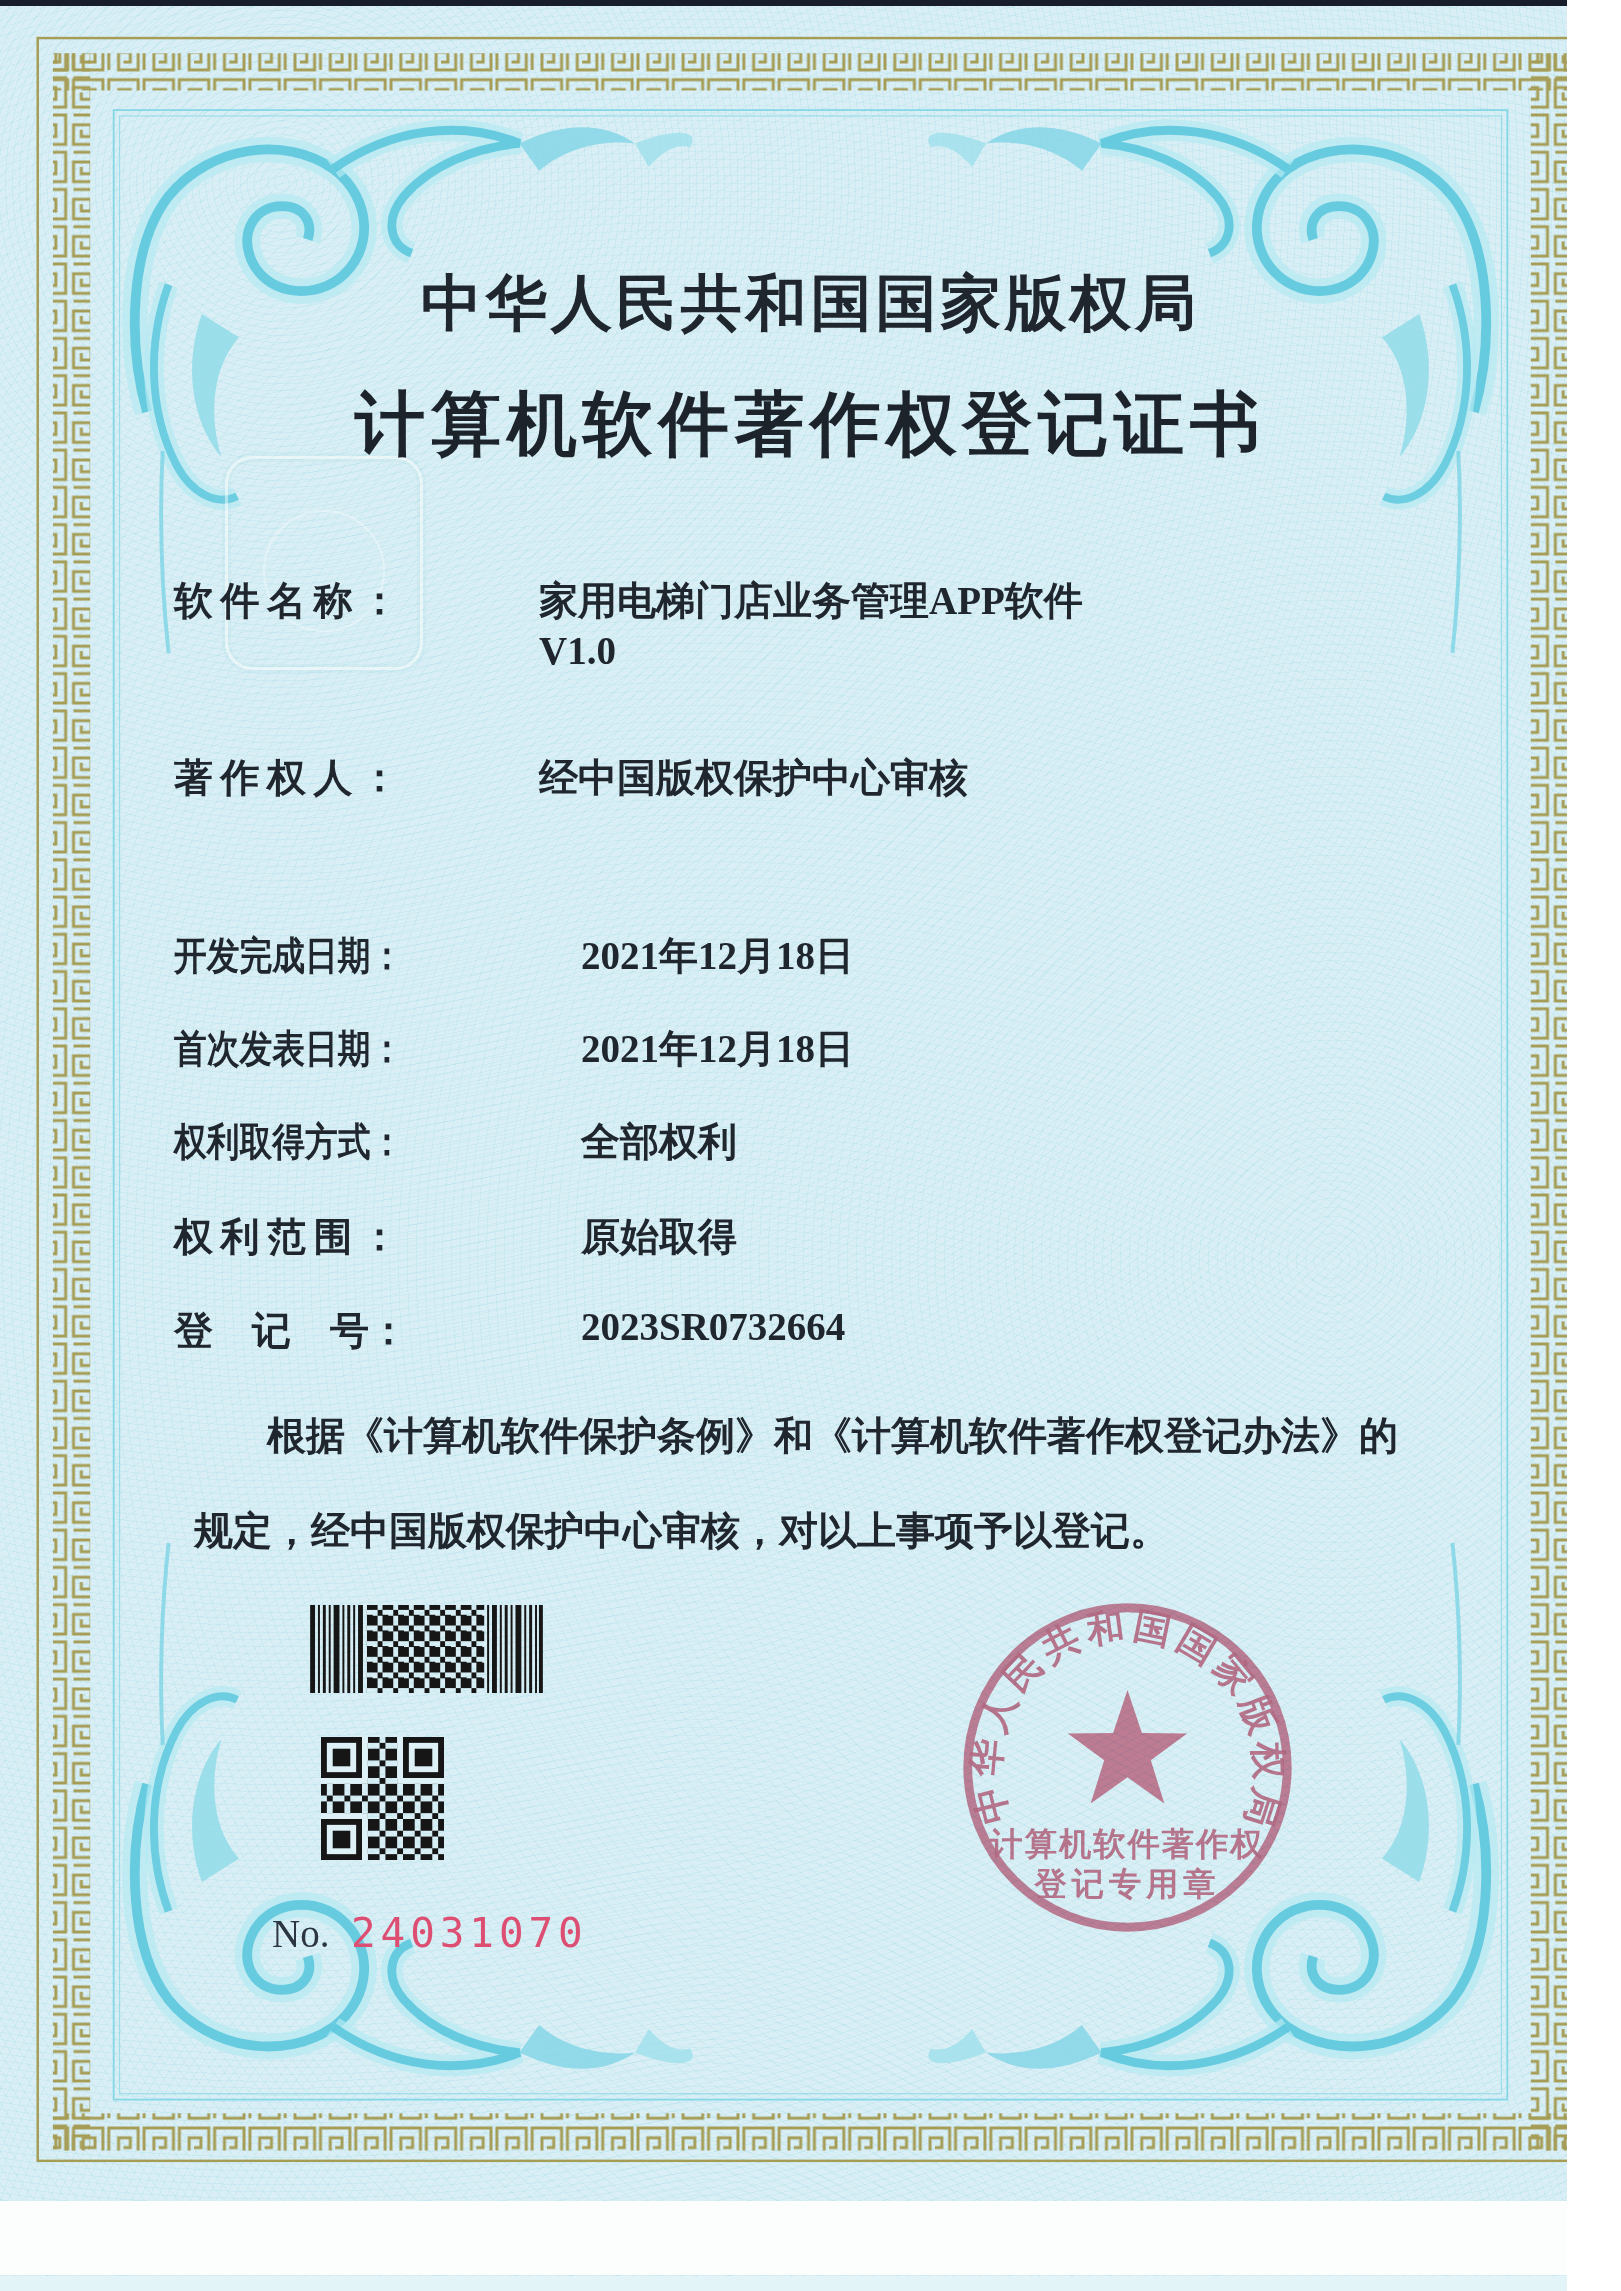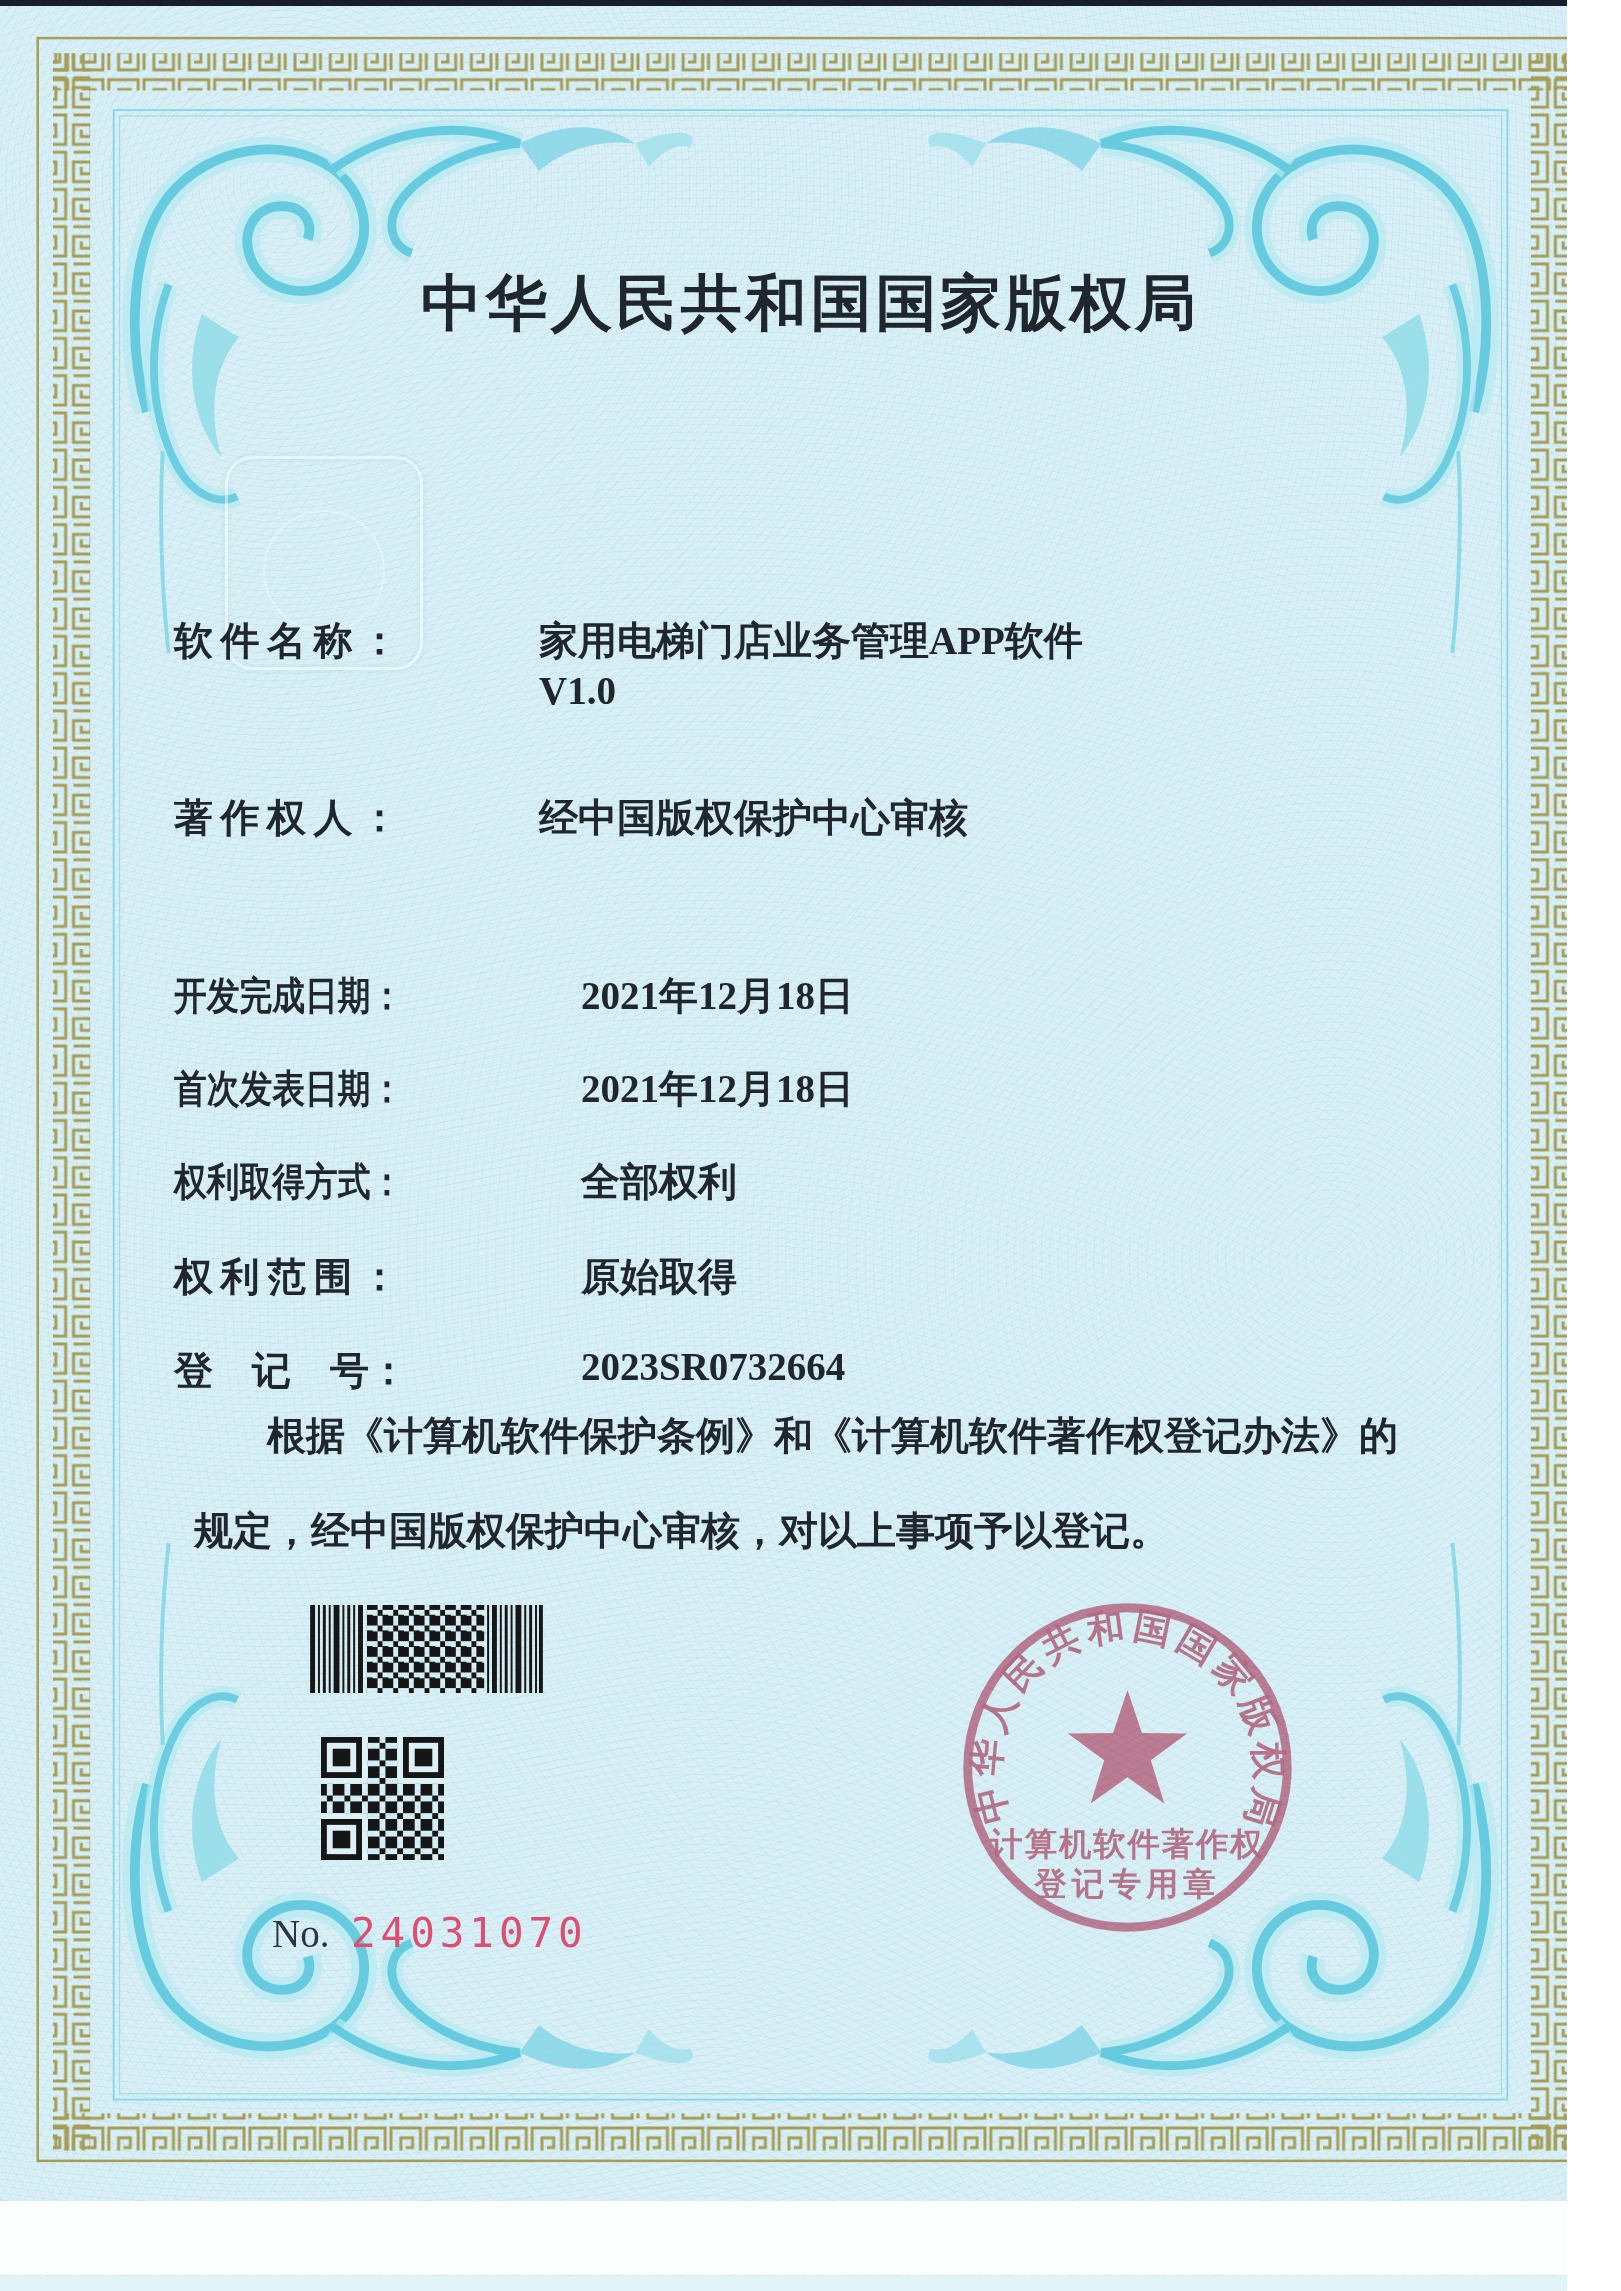--- a/index.html
+++ b/index.html
@@ -11,21 +11,21 @@
           repeating-radial-gradient(circle at 85% 55%, rgba(110,198,216,.11) 0 1px, rgba(255,255,255,0) 1px 8.8px),
           repeating-radial-gradient(circle at 45% 105%,rgba(110,198,216,.10) 0 1px, rgba(255,255,255,0) 1px 7.8px),
           #d9eff5;}
   .abs{position:absolute;}
   .title1{left:0;top:263px;width:1621px;text-align:center;font-size:61px;font-weight:700;
           letter-spacing:3.9px;color:#20262e;}
   .title2{left:0;top:378px;width:1621px;text-align:center;font-size:70px;font-weight:700;
           letter-spacing:5.9px;color:#1d232b;}
   .certno{left:980px;top:496px;font-size:32px;font-weight:600;color:#242b35;white-space:nowrap;}
   .certno .val{margin-left:29px;}
-  .row{left:174px;font-size:39px;font-weight:600;color:#20262e;white-space:nowrap;margin-top:40px;}
+  .row{left:174px;font-size:39px;font-weight:600;color:#20262e;white-space:nowrap;}
   .row .label{display:inline-block;}
   .label-just{width:225px;text-align:justify;text-align-last:justify;}
   .label-narrow{transform:scaleX(0.84);transform-origin:0 50%;}
   .value{position:absolute;left:365px;top:0;white-space:nowrap;}
   .value.v2{left:407px;}
   .para{font-size:39px;font-weight:600;color:#20262e;white-space:nowrap;}
   .serial{left:272px;top:1909px;font-size:39px;color:#2c3642;white-space:nowrap;}
   .serial .num{font-family:"DejaVu Sans Mono", monospace;color:#dd4f72;letter-spacing:4.9px;
                margin-left:21.6px;font-size:41px;}
   .issue-date{left:966px;top:1917px;font-size:44px;font-weight:600;color:#20262e;letter-spacing:2px;}
@@ -85,20 +85,21 @@
   </svg>
 
   <div class="abs edge-top"></div>
   <div class="abs edge-bottom-white"></div>
   <div class="abs edge-bottom-strip"></div>
 
   <div class="abs watermark"></div>
   <div class="abs wm-inner"></div>
 
   <div class="abs title1">中华人民共和国国家版权局</div>
+  <div class="abs title2">计算机软件著作权登记证书</div>
 
   <div class="abs row" style="top:574px">
     <span class="label label-just">软件名称：</span>
     <span class="value">家用电梯门店业务管理APP软件</span>
   </div>
   <div class="abs row" style="top:628px">
     <span class="value">V1.0</span>
   </div>
   <div class="abs row" style="top:751px">
     <span class="label label-just">著作权人：</span>

